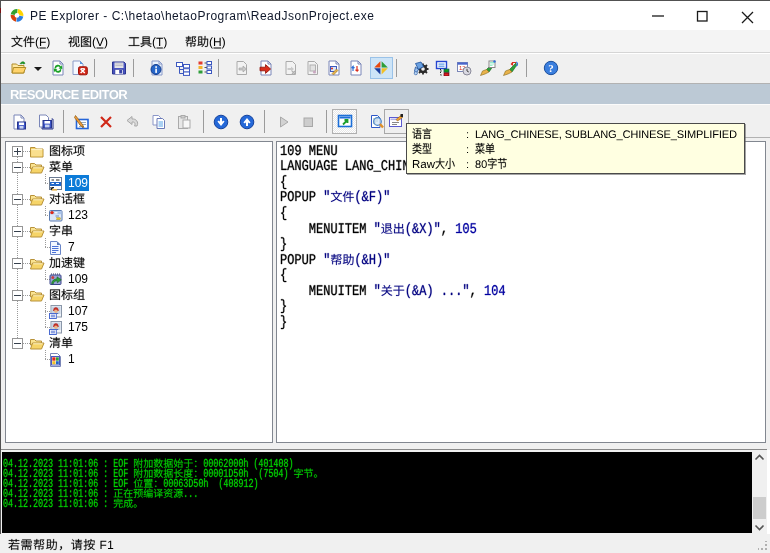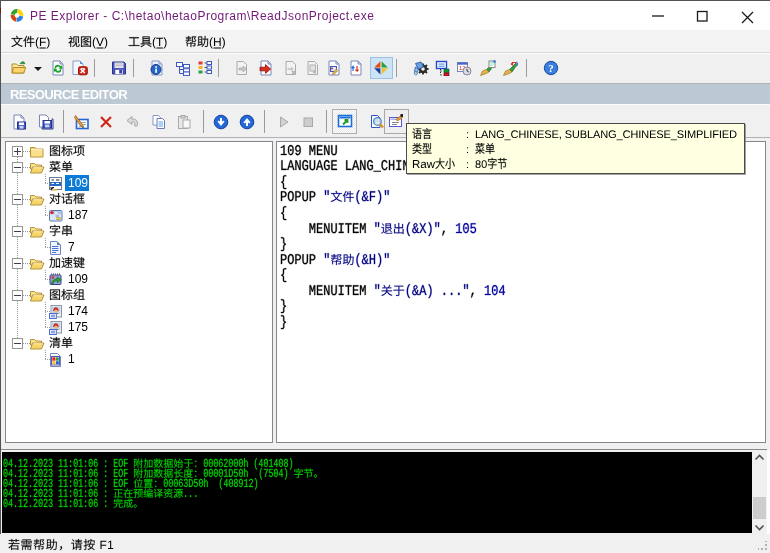--- a/index.html
+++ b/index.html
@@ -11,21 +11,21 @@
 <div class="abs" style="left:0;top:8px;width:1px;height:5px;background:#7c1113"></div>
 <div class="abs" style="left:1px;top:1px;width:769px;height:29px;background:#fff"></div>
 <svg class="abs" style="left:9px;top:7px" width="16" height="16" viewBox="0 0 16 16">
     <g fill="none" stroke-width="4" stroke-linecap="butt">
       <path d="M7.24 12.73 A4.4 4.4 0 0 1 3.62 8.02" stroke="#d8430e"></path>
       <path d="M3.67 7.64 A4.4 4.4 0 0 1 8.38 4.02" stroke="#33a12e"></path>
       <path d="M8.76 4.07 A4.4 4.4 0 0 1 12.38 8.78" stroke="#ffd400"></path>
       <path d="M12.33 9.16 A4.4 4.4 0 0 1 7.62 12.78" stroke="#2a7de1"></path>
     </g>
   </svg>
-<div class="abs" style="left:30px;top:9px;font-size:12px;color:#701a75;letter-spacing:0.5px">PE Explorer - C:\hetao\hetaoProgram\ReadJsonProject.exe</div>
+<div class="abs" style="left:30px;top:9px;font-size:12px;color:#0f172a;letter-spacing:0.5px">PE Explorer - C:\hetao\hetaoProgram\ReadJsonProject.exe</div>
 <svg class="abs" style="left:645px;top:5px" width="120" height="22" viewBox="0 0 120 22">
     <path d="M7 11 H19" stroke="#1a1a1a" stroke-width="1.3"></path>
     <rect x="52.5" y="6.5" width="9.5" height="9.5" fill="none" stroke="#1a1a1a" stroke-width="1.3"></rect>
     <path d="M97 7 108 18 M108 7 97 18" stroke="#1a1a1a" stroke-width="1.3"></path>
   </svg>
 <div class="abs" style="left:1px;top:30px;width:769px;height:23px;background:#f4f4f4;border-bottom:1px solid #d5d5d5"></div>
 <svg width="40" height="16" style="position:absolute;left:11px;top:34px;" viewBox="0 0 40 16">
     <g fill="#000" stroke="#000" stroke-width="15">
       <use href="#g0" transform="translate(0 12) scale(0.012 -0.012)"></use>
       <use href="#g1" transform="translate(12 12) scale(0.012 -0.012)"></use>
@@ -460,21 +460,21 @@
 <div class="abs" style="left:65px;top:175px;width:24px;height:16px;background:#0c7bd8"></div>
 <div class="abs" style="left:68px;top:176px;font-size:12px;color:#fff">109</div>
 <svg class="abs" style="left:48px;top:208px" width="16" height="16" viewBox="0 0 16 16">
     <rect x="1.5" y="2.5" width="12.5" height="10.5" rx="1" fill="#dce8fa" stroke="#5a7ab0"></rect>
     <rect x="2.2" y="3.2" width="11.2" height="3" fill="#a8c4ec"></rect>
     <circle cx="4" cy="4.6" r="1.7" fill="#e02818"></circle>
     <path d="M6.5 4.8 H9.5" stroke="#fff" stroke-width="1.4"></path>
     <path d="M7.5 8 H11" stroke="#6a8ac0"></path>
     <rect x="8.5" y="9.8" width="3.8" height="1.8" fill="#e8c828" stroke="#8a7a10" stroke-width="0.4"></rect>
   </svg>
-<div class="abs" style="left:68px;top:208px;font-size:12px;color:#000">187</div>
+<div class="abs" style="left:68px;top:208px;font-size:12px;color:#000">123</div>
 <svg class="abs" style="left:48px;top:240px" width="16" height="16" viewBox="0 0 16 16">
     <path d="M2.5 1.5 H9 L12.5 5 V14.5 H2.5 Z" fill="#f2f7ff" stroke="#6a86c8"></path>
     <path d="M9 1.5 L9 5 H12.5 Z" fill="#5a7ab8"></path>
     <path d="M4 6.5 H10.5 M4 8.5 H10.5 M4 10.5 H10.5 M4 12.5 H8" stroke="#4a72d8"></path>
   </svg>
 <div class="abs" style="left:68px;top:240px;font-size:12px;color:#000">7</div>
 <svg class="abs" style="left:48px;top:272px" width="16" height="16" viewBox="0 0 16 16">
     <path d="M3.5 3 V1.2 M5.5 3 V1.2 M7.5 3 V1.2 M9.5 3 V1.2 M11.5 3 V1.2" stroke="#7a7a9a" stroke-width="0.9"></path>
     <rect x="2" y="3" width="11" height="9.5" rx="0.8" fill="#9aa4d8" stroke="#3a4488"></rect>
     <circle cx="4.8" cy="5.4" r="1.5" fill="#c84040"></circle>
@@ -483,21 +483,21 @@
 <div class="abs" style="left:68px;top:272px;font-size:12px;color:#000">109</div>
 <svg class="abs" style="left:48px;top:304px" width="16" height="16" viewBox="0 0 16 16">
     <rect x="3" y="1.5" width="10.5" height="11.5" fill="#f0f4fa" stroke="#8a96a8"></rect>
     <rect x="4" y="2.5" width="8.5" height="7.5" fill="#c8d4e4"></rect>
     <path d="M5.3 5.8 A2.6 2.6 0 0 1 10.4 5.2 L10.8 7 H5 Z" fill="#c03028"></path>
     <circle cx="7.9" cy="7.2" r="1.8" fill="#e8b488"></circle>
     <path d="M5.3 10 C6 8.6 10 8.6 10.6 10 Z" fill="#3a5a9c"></path>
     <rect x="1.5" y="9.5" width="6.8" height="5" fill="#fff" stroke="#4a6ad0"></rect>
     <path d="M2.8 11.2 H7 M2.8 12.8 H7" stroke="#4a6ad0" stroke-width="0.9"></path>
   </svg>
-<div class="abs" style="left:68px;top:304px;font-size:12px;color:#000">174</div>
+<div class="abs" style="left:68px;top:304px;font-size:12px;color:#000">107</div>
 <svg class="abs" style="left:48px;top:320px" width="16" height="16" viewBox="0 0 16 16">
     <rect x="3" y="1.5" width="10.5" height="11.5" fill="#f0f4fa" stroke="#8a96a8"></rect>
     <rect x="4" y="2.5" width="8.5" height="7.5" fill="#c8d4e4"></rect>
     <path d="M5.3 5.8 A2.6 2.6 0 0 1 10.4 5.2 L10.8 7 H5 Z" fill="#c03028"></path>
     <circle cx="7.9" cy="7.2" r="1.8" fill="#e8b488"></circle>
     <path d="M5.3 10 C6 8.6 10 8.6 10.6 10 Z" fill="#3a5a9c"></path>
     <rect x="1.5" y="9.5" width="6.8" height="5" fill="#fff" stroke="#4a6ad0"></rect>
     <path d="M2.8 11.2 H7 M2.8 12.8 H7" stroke="#4a6ad0" stroke-width="0.9"></path>
   </svg>
 <div class="abs" style="left:68px;top:320px;font-size:12px;color:#000">175</div>

